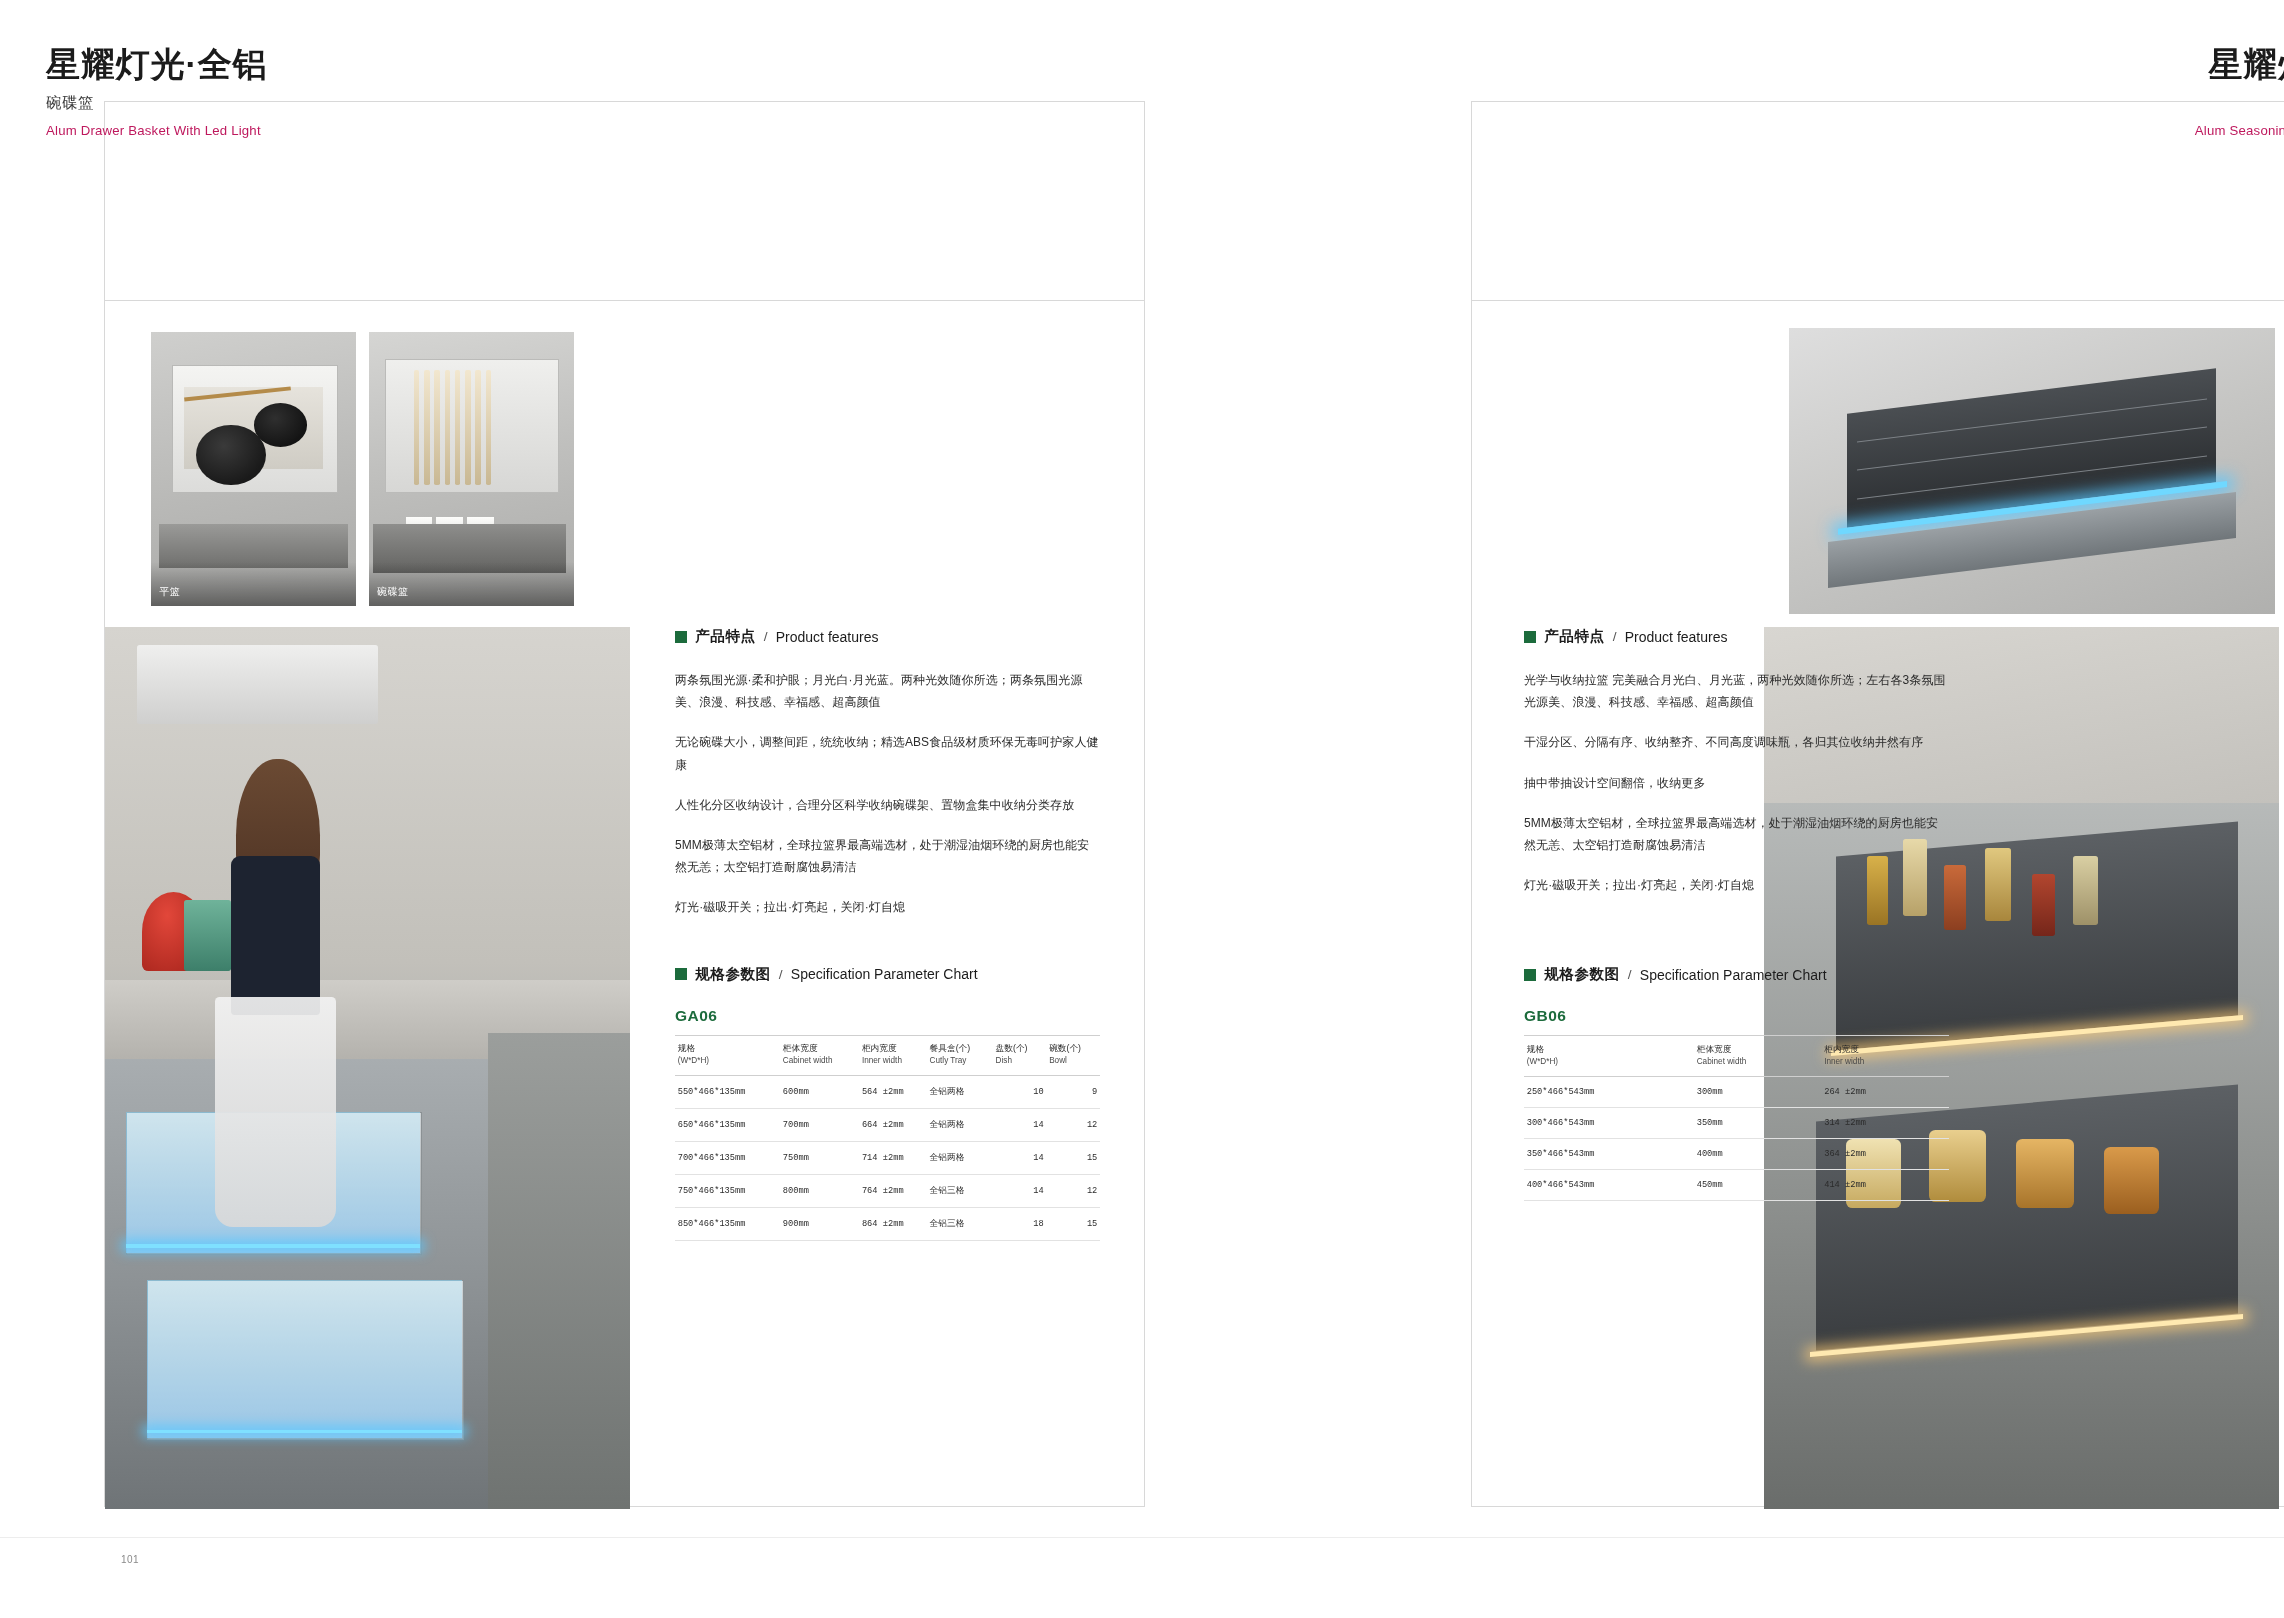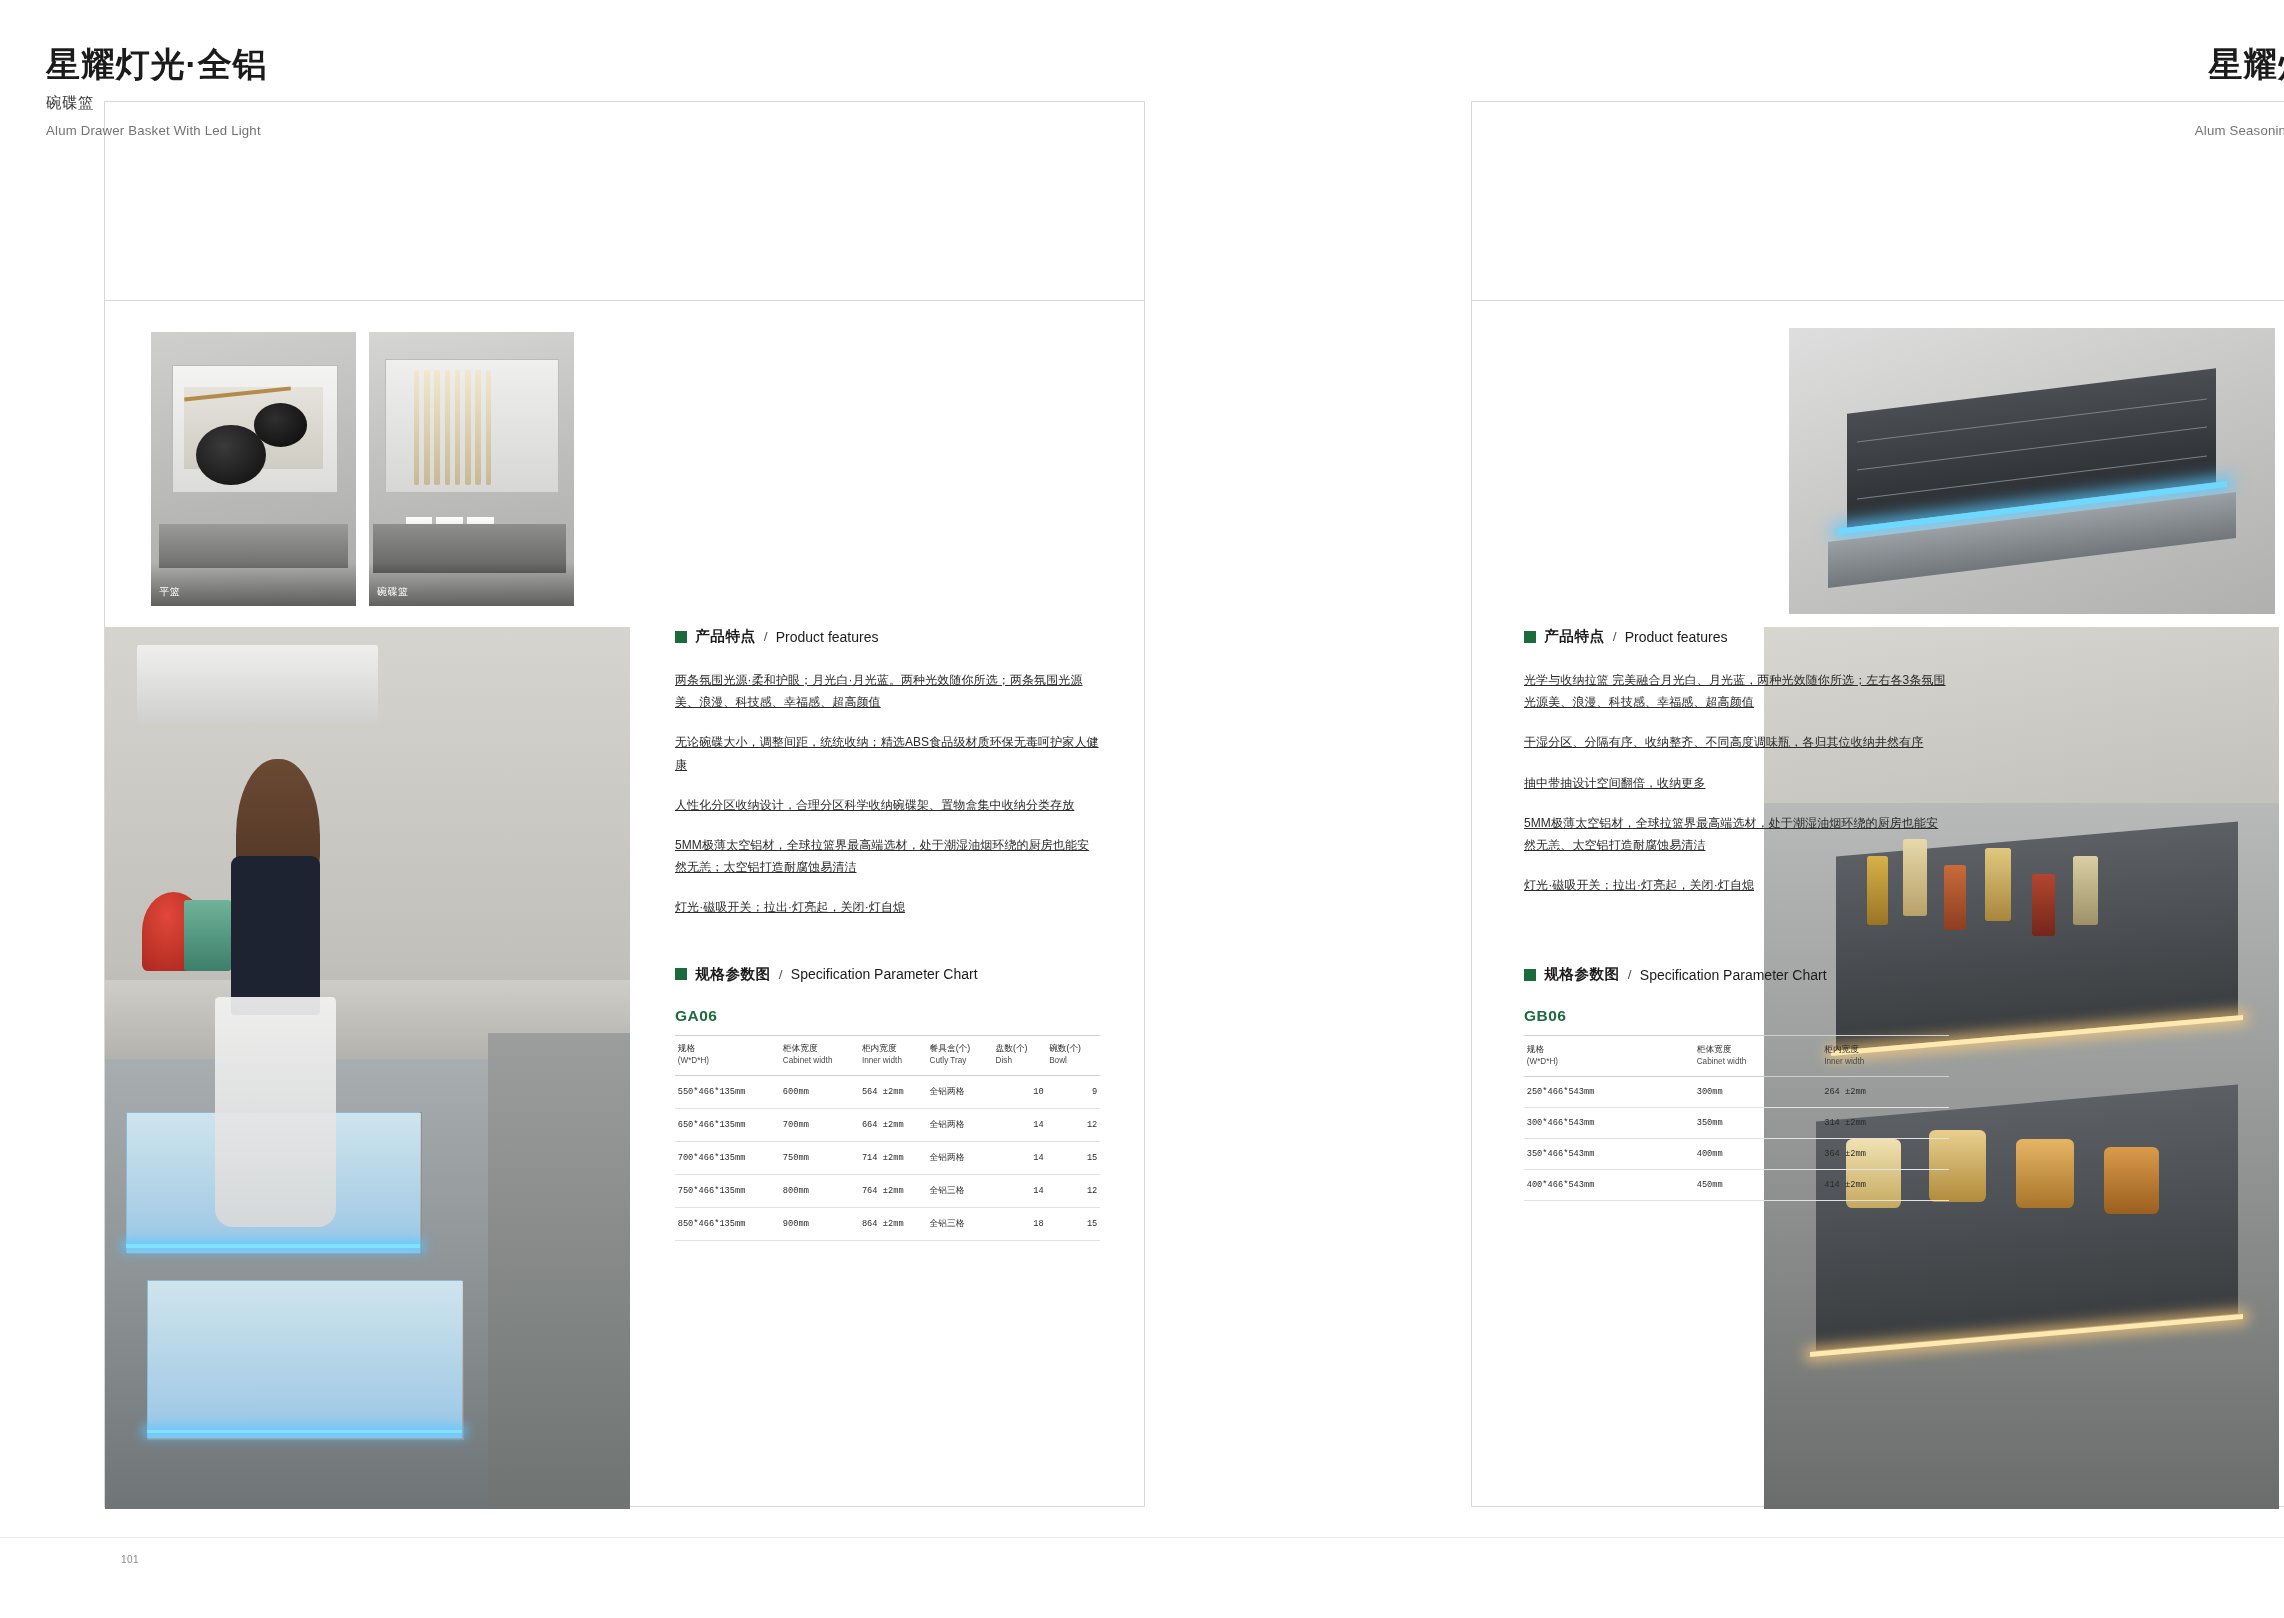--- a/index.html
+++ b/index.html
@@ -62,21 +62,21 @@
     line-height: 1.1;
   }
   .title-sub-cn {
     font-size: 15.5px;
     color: #3a3a3a;
     margin-top: 10px;
     letter-spacing: 0.5px;
   }
   .title-en {
     font-size: 13.2px;
-    color: #737373;
+    color: #be185d;
     margin-top: 9px;
     letter-spacing: 0.2px;
   }
 
   
   .thumbs {
     position: absolute;
     left: 151px;
     top: 332px;
     display: flex;
@@ -269,21 +269,20 @@
   }
   .sec-slash { font-size: 13.7px; color: #555; }
   .sec-en { font-size: 14px; color: #1c1c1c; }
 
   .para {
     font-size: 12px;
     line-height: 1.85;
     color: #2b2b2b;
     margin-bottom: 18px;
     letter-spacing: 0.1px;
-    text-decoration: underline;
   }
 
   
   .spec-head { margin-top: 46px; }
   .model {
     font-size: 15.5px;
     font-weight: bold;
     color: #1c6b3c;
     margin-top: 4px;
     margin-bottom: 10px;

